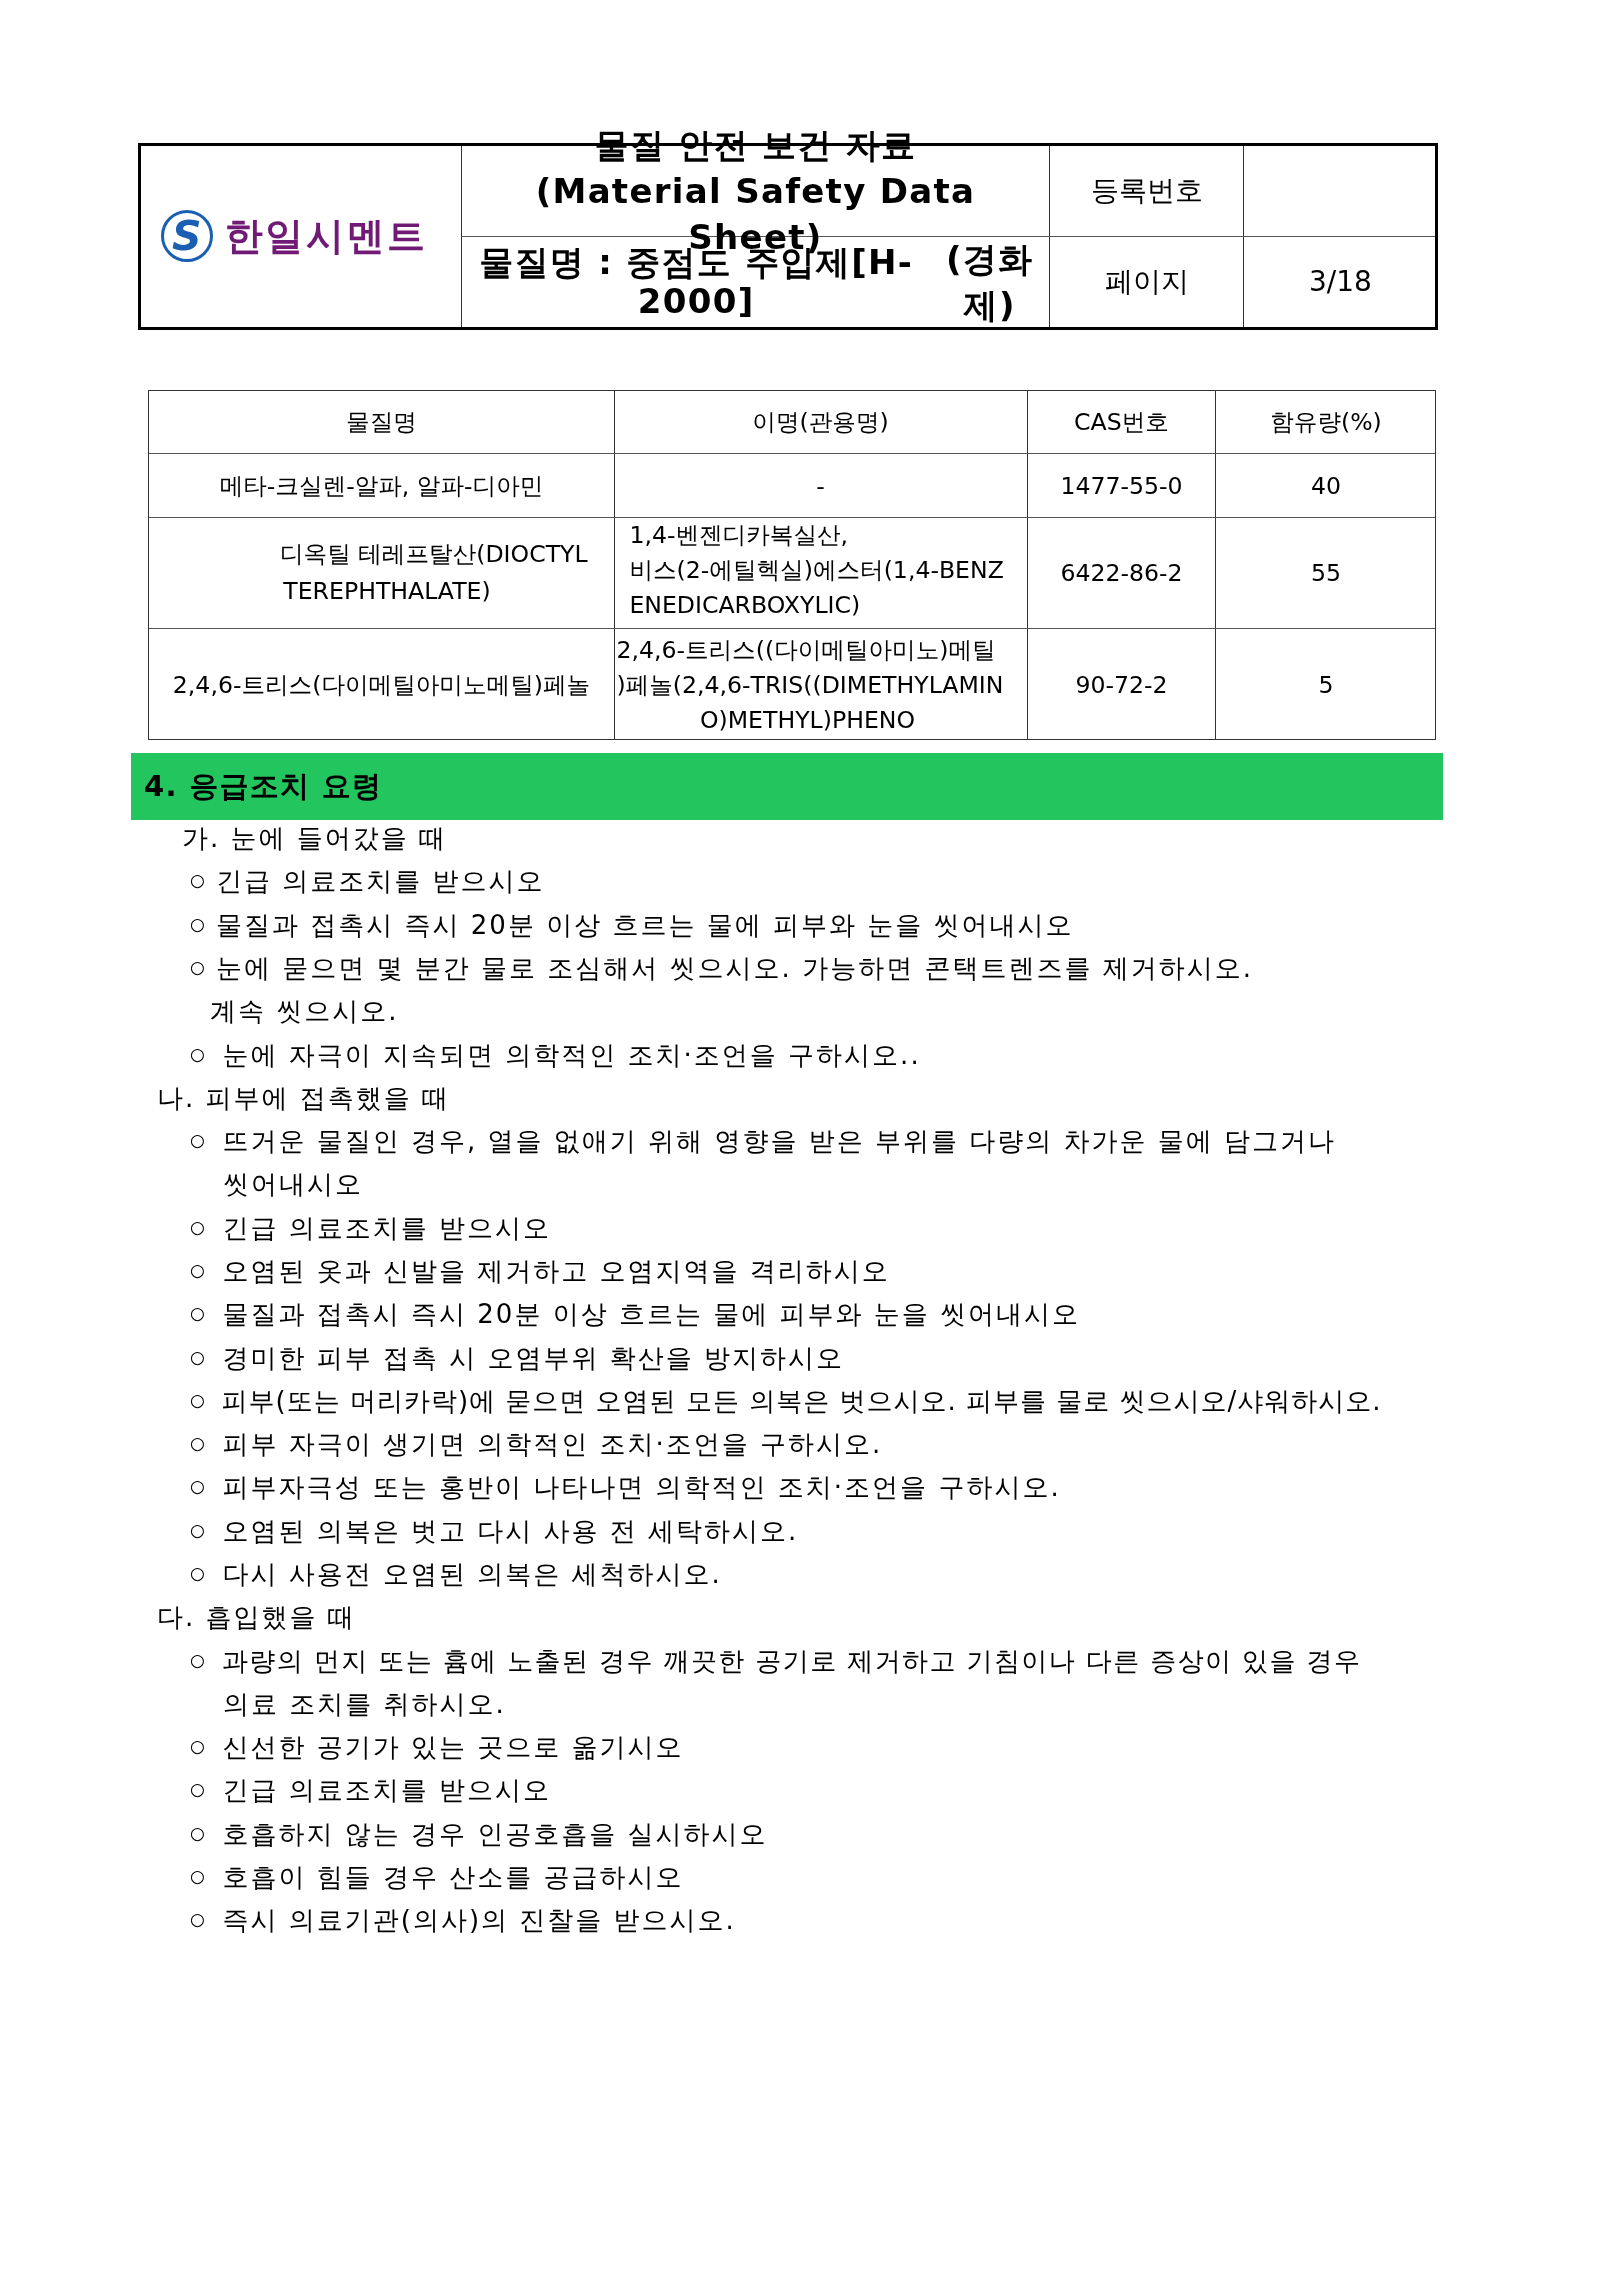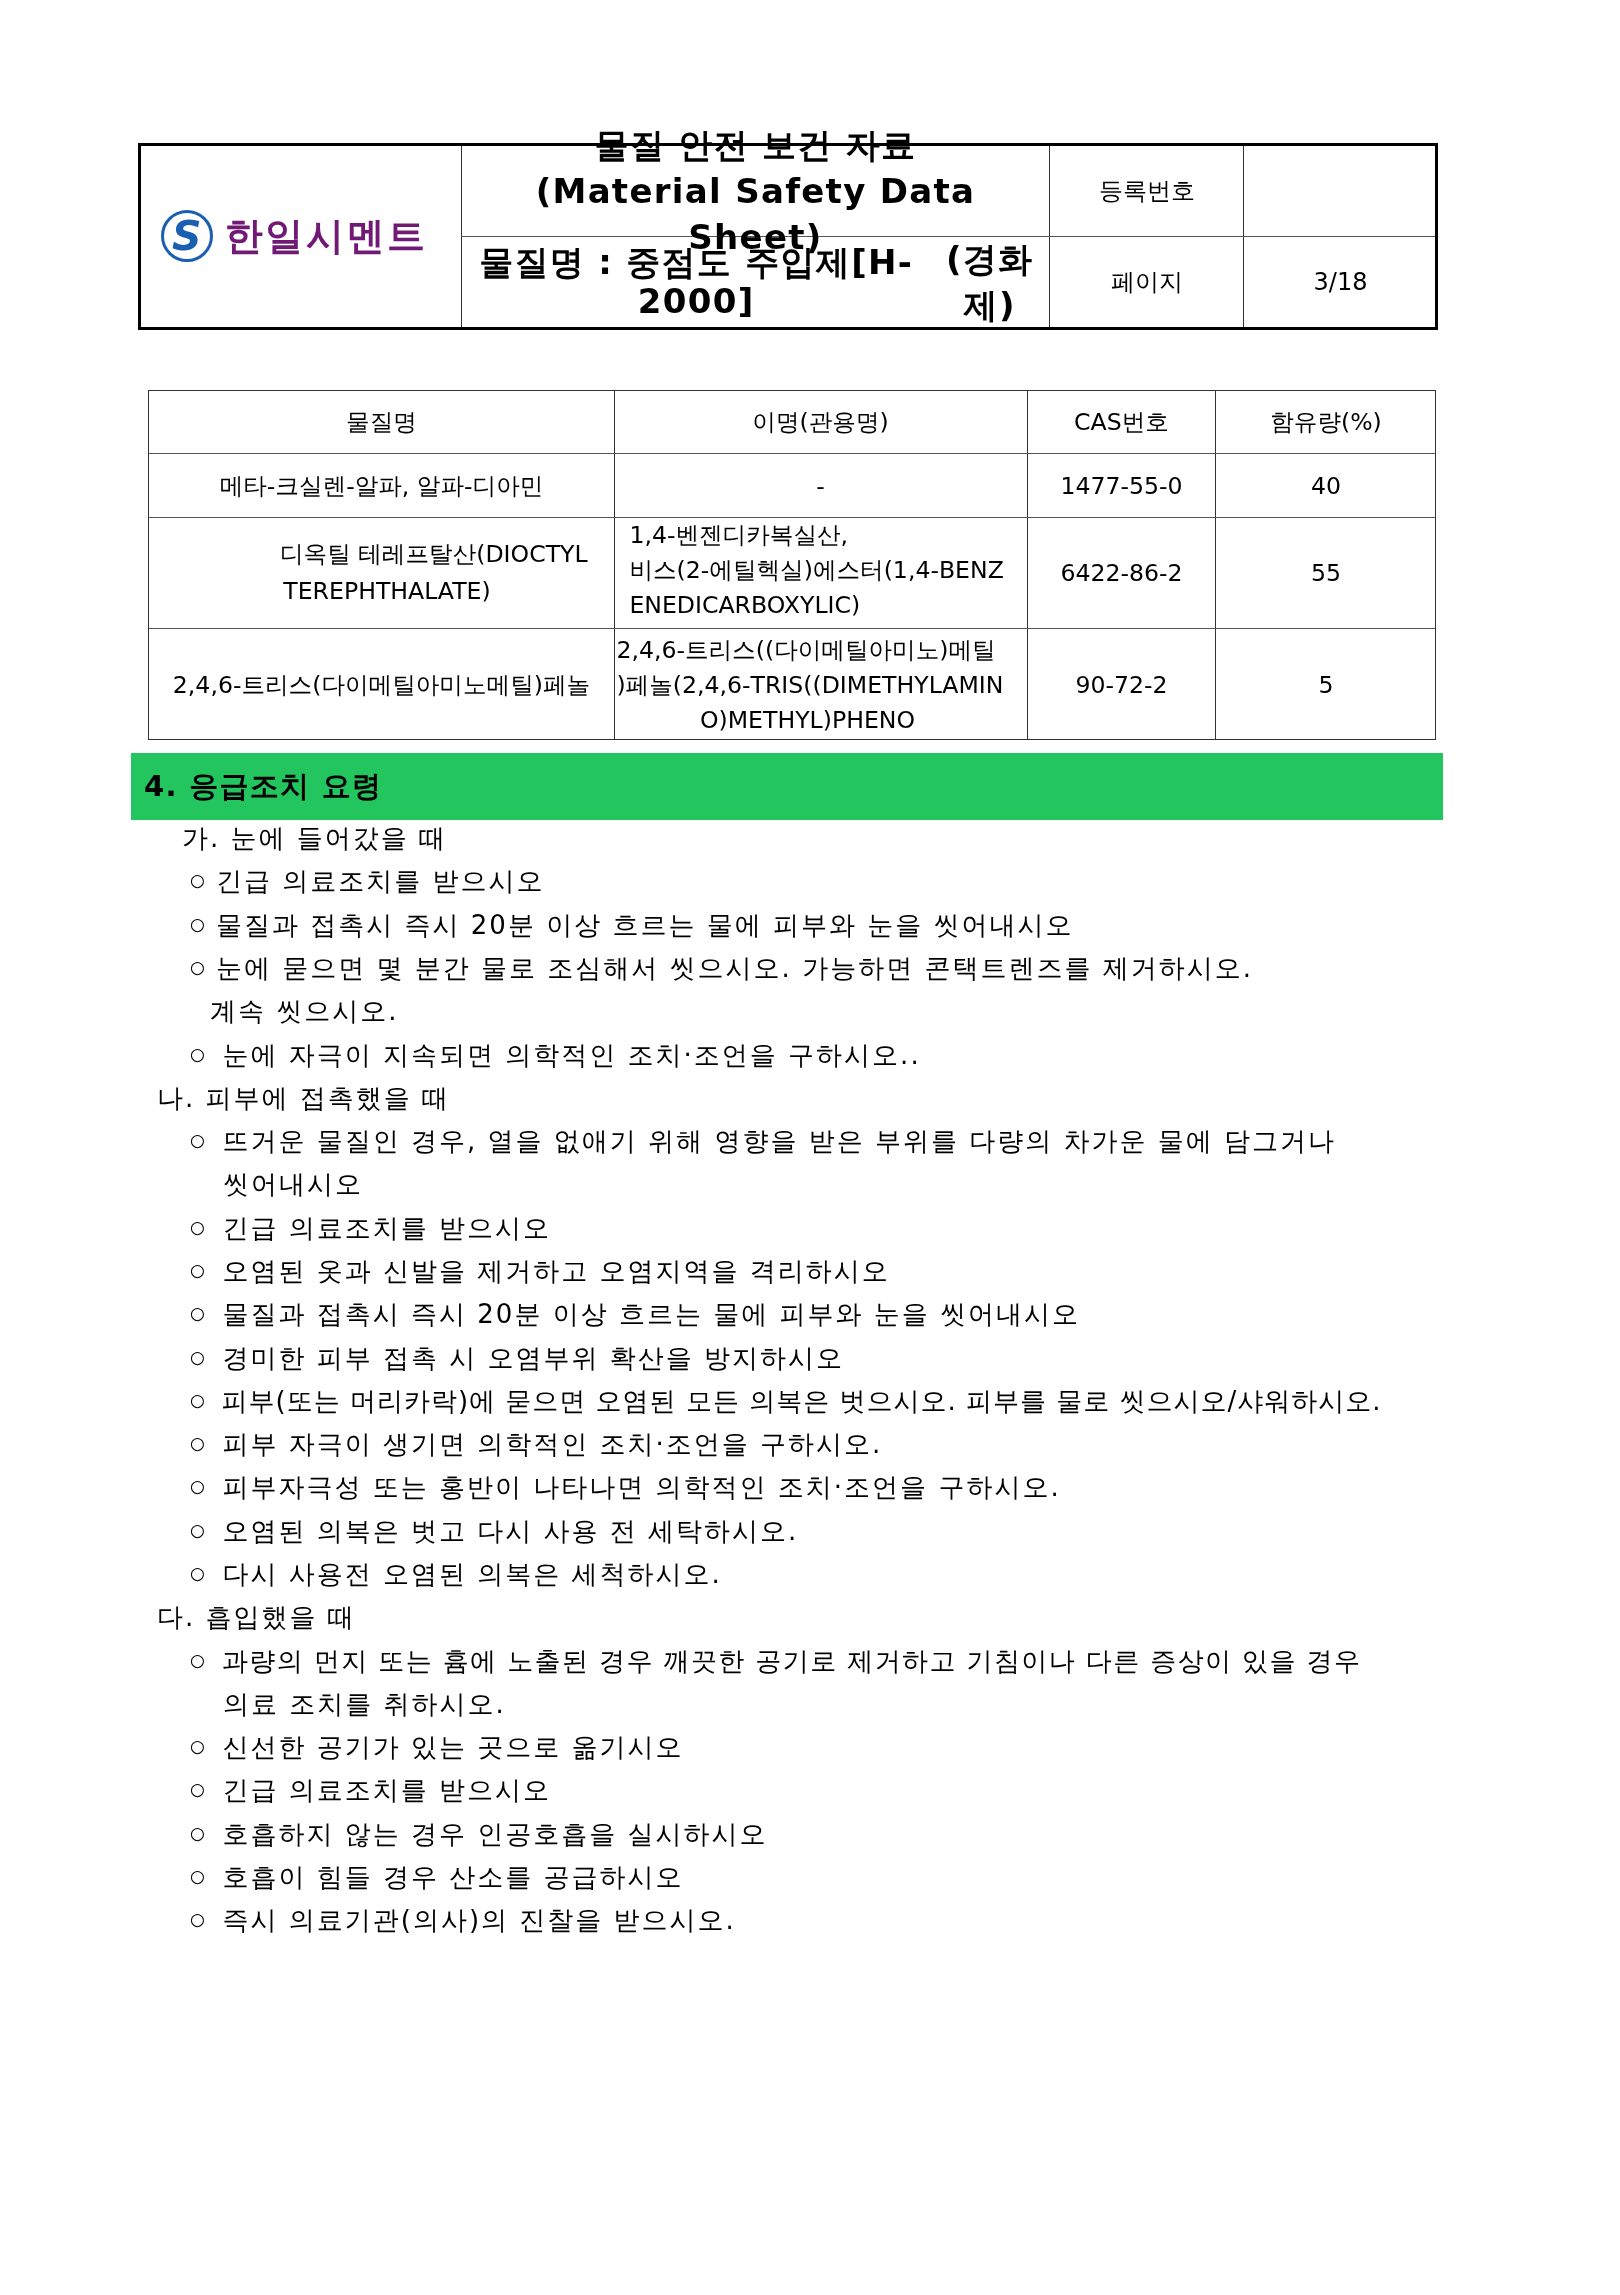--- a/index.html
+++ b/index.html
@@ -3,21 +3,21 @@
 <meta charset="utf-8">
 <style>
   html, body { margin:0; padding:0; }
   body { width:1621px; height:2295px; background:#ffffff; position:relative; font-family:"DejaVu Sans","Liberation Sans",sans-serif; color:#000; overflow:hidden; }
   
   .hdr { position:absolute; left:138px; top:143px; width:1300px; height:187px; border:3.3px solid #000; box-sizing:border-box; }
   .hdr .cell { position:absolute; box-sizing:border-box; display:flex; align-items:center; justify-content:center; text-align:center; }
   .vline { position:absolute; top:0; bottom:0; border-left:1.3px solid #333; }
   .hline { position:absolute; height:0; border-top:1.3px solid #555; }
   .title-main { font-weight:bold; font-size:34px; line-height:46px; letter-spacing:1.3px; }
-  .label { font-size:24px; }
+  .label { font-size:28px; }
   
   .logo { position:absolute; left:19.7px; top:64px; display:flex; align-items:center; }
   .logo-circle { width:52px; height:52px; border-radius:50%; border:3.9px solid #1b5fb3; box-sizing:border-box; position:relative; overflow:hidden; background:#fff; }
   .logo-s { position:absolute; inset:0; display:flex; align-items:center; justify-content:center; font-weight:bold; font-size:41px; color:#1b5fb3; font-style:italic; font-family:"DejaVu Sans",sans-serif; }
   .logo-text { margin-left:12px; font-size:38px; font-weight:bold; color:#701a75; letter-spacing:2.6px; }
   
   .comp { position:absolute; left:148px; top:390px; width:1288px; height:350px; border:1.3px solid #333; box-sizing:border-box; }
   .comp .cell { position:absolute; box-sizing:border-box; display:flex; align-items:center; justify-content:center; text-align:center; font-size:23.6px; line-height:37px; }
   .comp .cell.left { justify-content:flex-start; text-align:left; padding-left:14.4px; }
   

